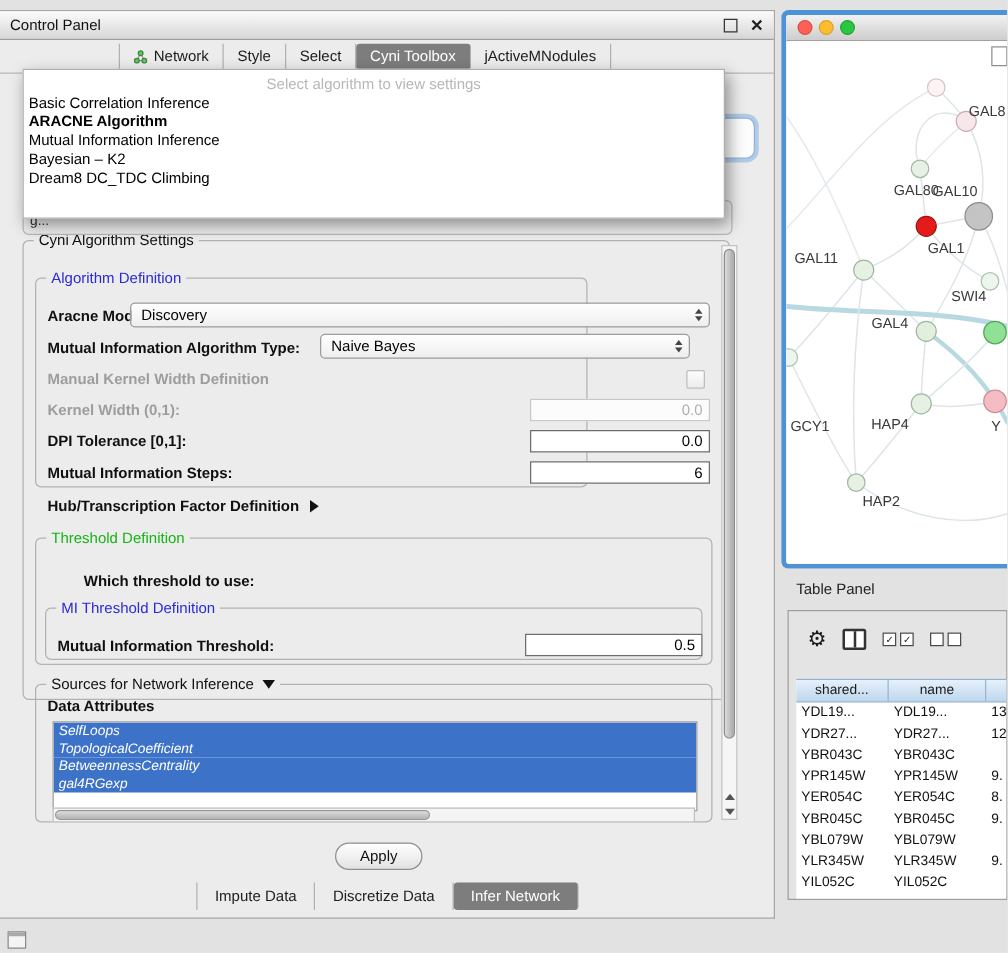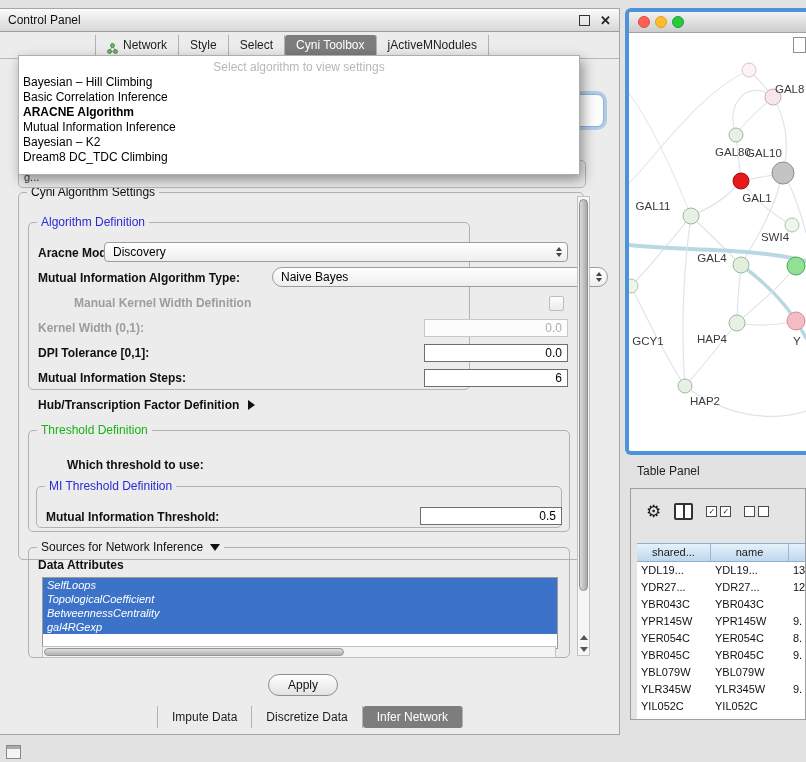--- a/index.html
+++ b/index.html
@@ -7,21 +7,21 @@
 
   
   .cp{position:absolute;left:0;top:8px;width:620px;height:727px;background:#ececec;
       border:1px solid #a6a6a6;border-left:none;box-sizing:border-box;}
   .cp-titlebar{height:22px;background:linear-gradient(#fbfbfb,#d7d7d7);border-bottom:1px solid #9d9d9d;
       display:flex;align-items:center;padding:0 8px;font-size:12px;color:#111;}
   .cp-title{flex:1;}
   .float-icon{width:9px;height:9px;border:1.5px solid #333;margin-right:10px;display:inline-block;}
   .close-icon{font-size:13px;font-weight:bold;color:#222;line-height:1;cursor:default;}
   .tabbar{height:26px;display:flex;align-items:center;padding-left:95px;border-bottom:1px solid #b6b6b6;font-size:12px;}
-  .tab{display:flex;align-items:flex-end;gap:5px;padding:2px 11px;height:17px;line-height:17px;
+  .tab{display:flex;align-items:center;gap:5px;padding:2px 11px;height:17px;line-height:17px;
       border-right:1px solid #b2b2b2;color:#1c1c1c;white-space:nowrap;}
   .tab:first-child{border-left:1px solid #b2b2b2;}
   .tab.active{background:#7d7d7d;color:#fff;border-radius:3px;}
   .net-icon{display:inline-flex;align-items:center;}
 
   
   .frag-box{position:absolute;left:18px;top:160px;width:566px;height:26px;border:1px solid #b8b8b8;border-radius:5px;z-index:2;}
   .frag-text{position:absolute;left:24px;top:171px;font-size:11px;color:#333;z-index:3;}
   .help-frag{position:absolute;left:572px;top:94px;width:30px;height:31px;border-radius:7px;background:#fdfdfd;
       border:1px solid #8fb4dd;box-shadow:0 0 0 3px rgba(130,175,225,.55);z-index:4;}
@@ -159,21 +159,20 @@
       </div>
   </div>
 
   <div class="frag-box"></div>
   <div class="frag-text">g...</div>
   <div class="help-frag"></div>
 
   <div class="algo-popup">
     <div class="algo-placeholder">Select algorithm to view settings</div>
     <div>
-        <div class="algo-item">Bayesian – Hill Climbing</div>
         <div class="algo-item">Basic Correlation Inference</div>
         <div class="algo-item selected">ARACNE Algorithm</div>
         <div class="algo-item">Mutual Information Inference</div>
         <div class="algo-item">Bayesian – K2</div>
         <div class="algo-item">Dream8 DC_TDC Climbing</div>
       </div>
   </div>
 
   <div class="fs" style="left:18px;top:192px;width:566px;height:368px;padding-left:22px;">
     <span class="fs-legend">Cyni Algorithm Settings</span>
@@ -186,29 +185,29 @@
   <span class="row-label" style="left:38px;top:246px;">Aracne Mode:</span>
   <div class="combo" style="left:104px;top:242px;width:464px;">
     <span>Discovery</span>
     <span class="stepper">
         <span class="tri-up"></span>
         <span class="tri-down"></span>
       </span>
   </div>
 
   <span class="row-label" style="left:38px;top:271px;">Mutual Information Algorithm Type:</span>
-  <div class="combo" style="left:272px;top:267px;width:336px;border-radius:10px;">
+  <div class="combo" style="left:256px;top:267px;width:296px;">
     <span>Naive Bayes</span>
     <span class="stepper">
         <span class="tri-up"></span>
         <span class="tri-down"></span>
       </span>
   </div>
 
-  <span class="row-label disabled" style="left:38px;top:296px;margin-left:36px;">Manual Kernel Width Definition</span>
+  <span class="row-label disabled" style="left:38px;top:296px;">Manual Kernel Width Definition</span>
   <span class="checkbox" style="left:549px;top:296px;"></span>
 
   <span class="row-label disabled" style="left:38px;top:321px;">Kernel Width (0,1):</span>
   <input class="tfield disabled" style="left: 424px; top: 319px; width: 144px;" disabled="" value="0.0">
 
   <span class="row-label" style="left:38px;top:346px;">DPI Tolerance [0,1]:</span>
   <input class="tfield" style="left: 424px; top: 344px; width: 144px;" value="0.0">
 
   <span class="row-label" style="left:38px;top:371px;">Mutual Information Steps:</span>
   <input class="tfield" style="left: 424px; top: 369px; width: 144px;" value="6">

